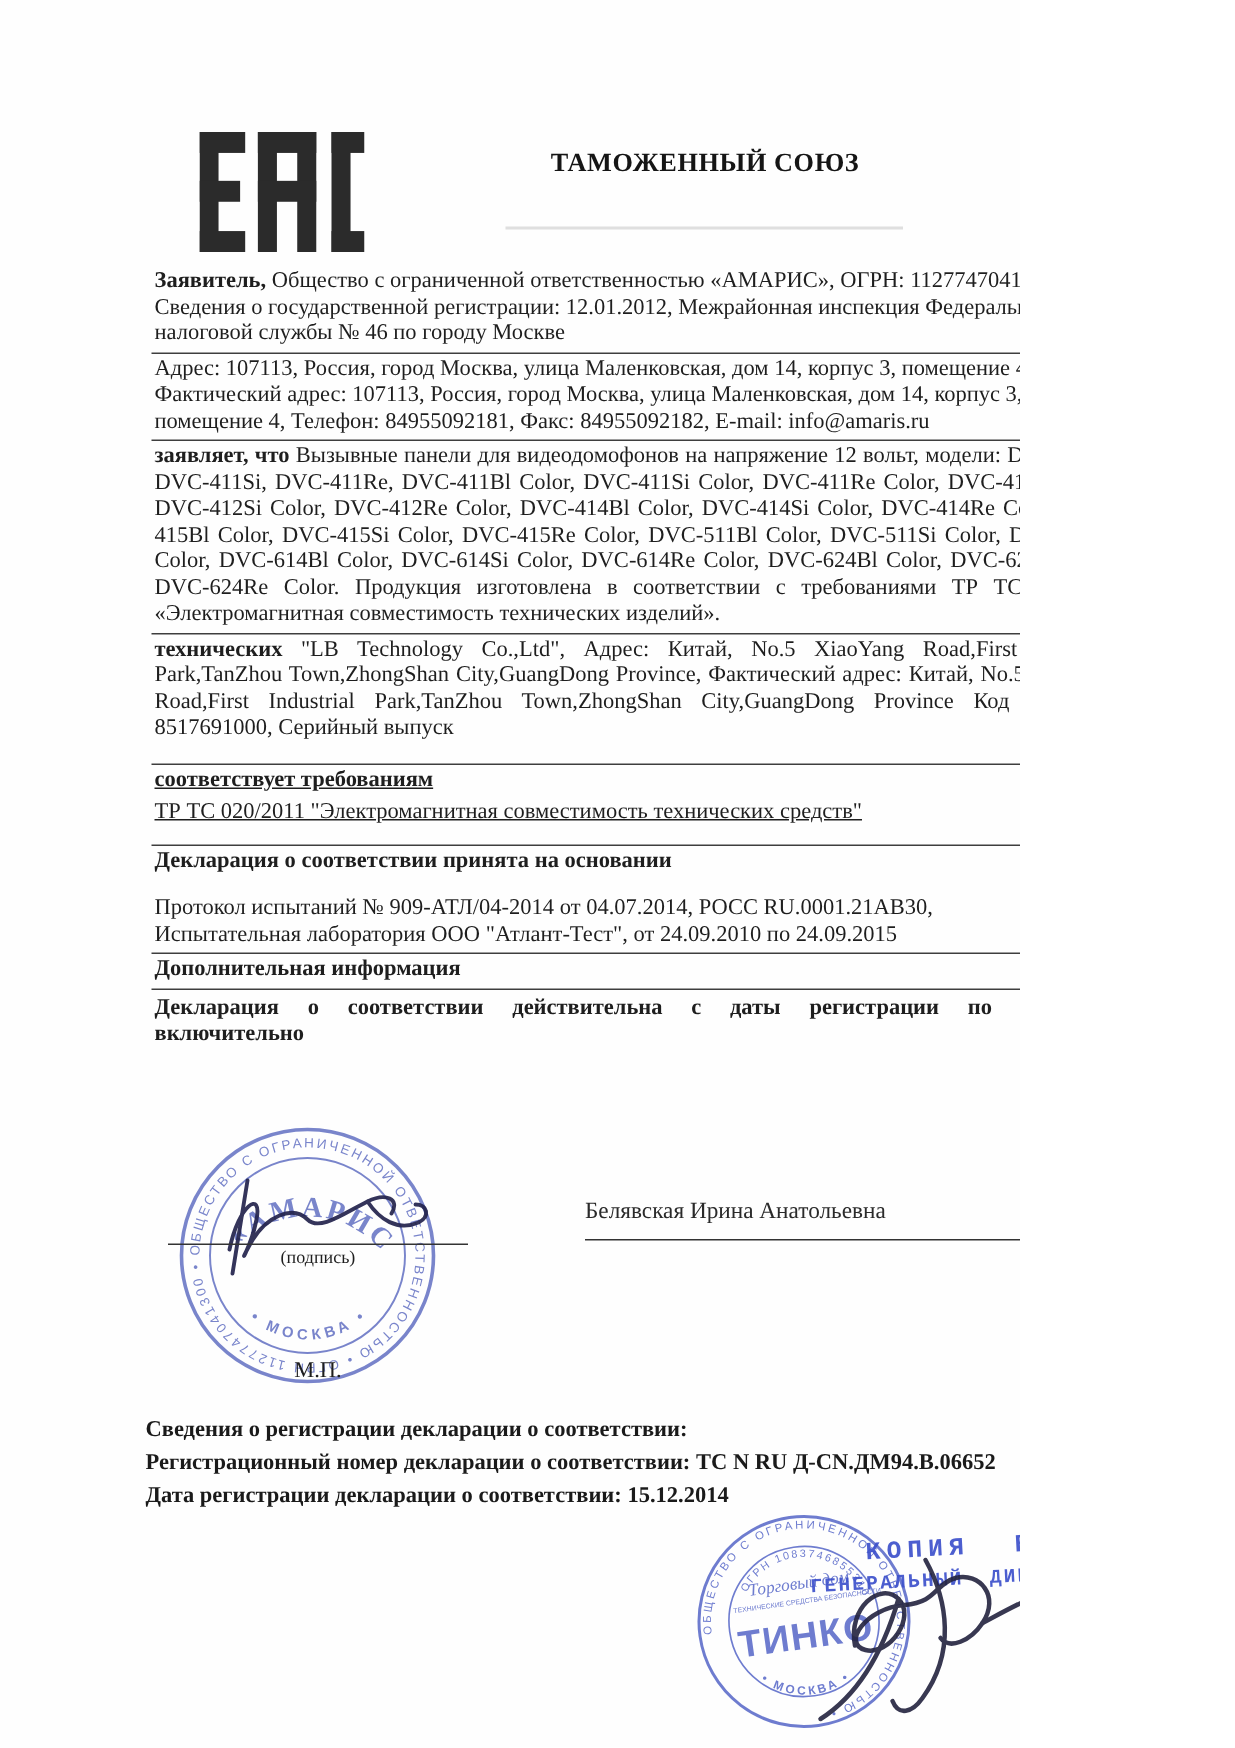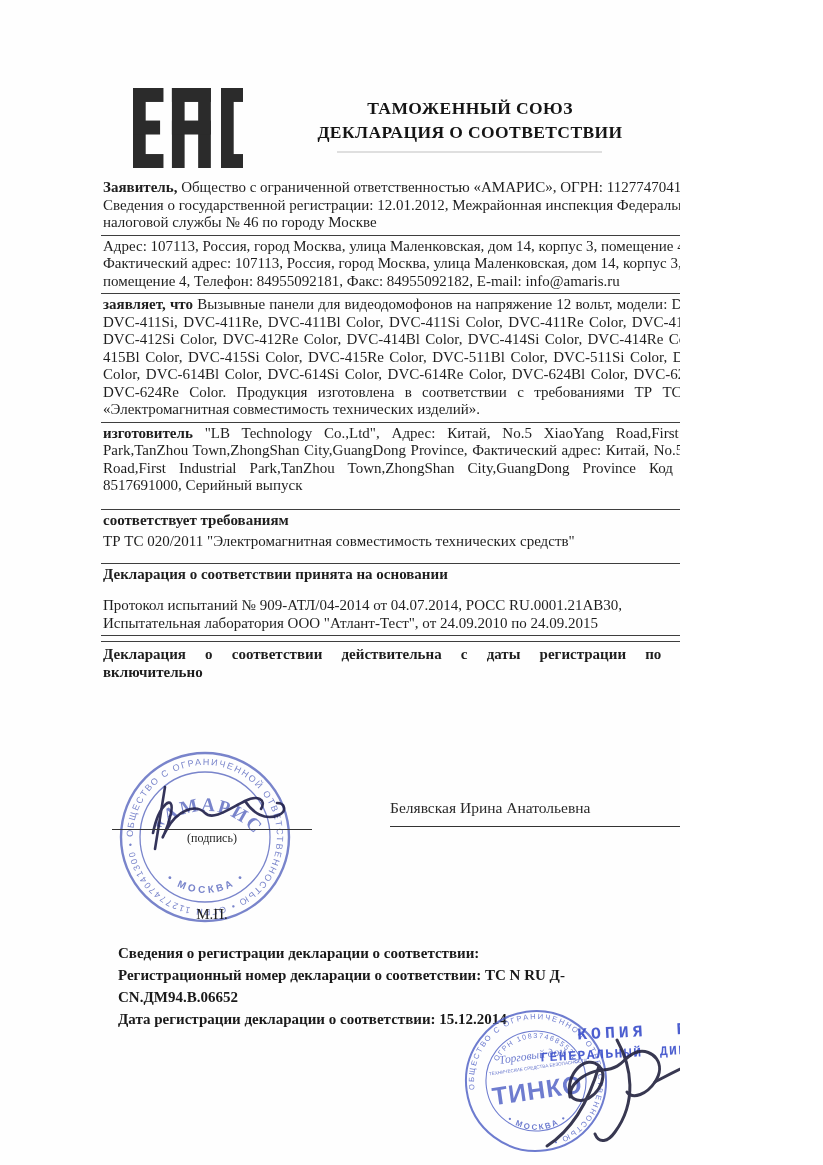--- a/index.html
+++ b/index.html
@@ -14,36 +14,36 @@
   .title-underline { position:absolute; left:337px; top:151px; width:265px; height:2px;
     background:#c4c4c4; opacity:.55; }
   
   .doc-body { position:absolute; left:101px; top:177px; width:648px;
     font-size:15px; line-height:17.5px; }
   .row { border-bottom:1.6px solid #3e3e3e; padding:2px 1px 3px 2px; }
   .row:last-child { border-bottom:none; }
   .row b { font-weight:bold;margin-top:12px; }
   .jst { text-align:justify; }
   .row-manufacturer { padding-bottom:14px; }
-  .row-complies { padding-bottom:12px; }
+  .row-complies { padding-bottom:12px;text-decoration:underline; }
   .sec-heading { font-weight:bold; }
   .mt4 { margin-top:4px; } .mt6 { margin-top:14px; } .mt2 { margin-top:2px; }
   .basis-text { max-width:600px; }
   .addinfo-text { max-width:622px; }
   .row-validity { font-weight:bold; word-spacing:6px; padding-top:4px; text-align:justify; }
   
   .sign-line-left { position:absolute; left:112px; top:829px; width:200px; border-top:1.5px solid #333; }
   .sign-caption { position:absolute; left:112px; top:831px; width:200px; text-align:center; font-size:12px; }
   .mp-label { position:absolute; left:112px; top:862px; width:200px; text-align:center; font-size:15px;margin-top:44px; }
   .head-name { position:absolute; left:390px; top:799px; width:378px; text-align:left; font-size:15.5px; color:#2a2a2a; }
   .name-line { position:absolute; left:390px; top:826px; width:378px; border-top:1.5px solid #333; }
   .head-caption { position:absolute; left:399px; top:831px; width:360px; text-align:center;
     font-family:"Liberation Sans", sans-serif; font-size:13px; line-height:19px; color:#2d2d2d; }
   
-  .reg-block { position:absolute; left:118px; top:942px; font-weight:bold; font-size:15px; line-height:22px; color:#1a1a1a; }
+  .reg-block { position:absolute; left:97px; top:942px; font-weight:bold; font-size:15px; line-height:22px; color:#1a1a1a; }
   
   .stamp-svg { position:absolute; }
   .amaris-stamp { left:117px; top:749px; }
   .tinko-stamp { left:462px; top:1007px; transform:rotate(-8deg); }
   .ink-svg { position:absolute; }
   .ink-left { left:95px; top:765px; }
   .ink-bottom { left:495px; top:1012px; }
   .copy-stamp { position:absolute; left:578px; top:1019px; width:250px; transform:rotate(-3deg);
     font-family:"Liberation Mono", monospace; font-weight:bold; color:#3d51cc; opacity:.92; }
   .cs1 { font-size:16.5px; letter-spacing:4px; word-spacing:16px; white-space:nowrap; }
@@ -67,46 +67,46 @@
       <rect x="46" y="0" width="46" height="15"></rect>
         <rect x="46" y="35" width="46" height="15"></rect>
       <rect x="104" y="0" width="15" height="86"></rect>
         <rect x="104" y="0" width="26" height="15"></rect>
       <rect x="104" y="71" width="26" height="15"></rect>
     </g>
   </svg>
 
   <div class="doc-title">
     <div>ТАМОЖЕННЫЙ СОЮЗ</div>
-    <div>ДЕКЛАРАЦИЯ О СООТВЕТСТВИИ</div>
   </div>
   <div class="title-underline"></div>
 
   <div class="doc-body">
     <div class="row">
       <b>Заявитель,</b><span> Общество с ограниченной ответственностью «АМАРИС», ОГРН: 1127747041300, Сведения о государственной регистрации: 12.01.2012, Межрайонная инспекция Федеральной налоговой службы № 46 по городу Москве</span>
     </div>
     <div class="row">
       <span>Адрес: 107113, Россия, город Москва, улица Маленковская, дом 14, корпус 3, помещение 4, Фактический адрес: 107113, Россия, город Москва, улица Маленковская, дом 14, корпус 3, помещение 4, Телефон: 84955092181, Факс: 84955092182, E-mail: info@amaris.ru</span>
     </div>
     <div class="row jst">
       <b>заявляет, что</b><span> Вызывные панели для видеодомофонов на напряжение 12 вольт, модели: DVC-411Bl, DVC-411Si, DVC-411Re, DVC-411Bl Color, DVC-411Si Color, DVC-411Re Color, DVC-412Bl Color, DVC-412Si Color, DVC-412Re Color, DVC-414Bl Color, DVC-414Si Color, DVC-414Re Color, DVC-415Bl Color, DVC-415Si Color, DVC-415Re Color, DVC-511Bl Color, DVC-511Si Color, DVC-511Re Color, DVC-614Bl Color, DVC-614Si Color, DVC-614Re Color, DVC-624Bl Color, DVC-624Si Color, DVC-624Re Color. Продукция изготовлена в соответствии с требованиями ТР ТС 020/2011 «Электромагнитная совместимость технических изделий».</span>
     </div>
     <div class="row jst row-manufacturer">
-      <b>изготовитель</b><span> "LB Technology Co.,Ltd", Адрес: Китай, No.5 XiaoYang Road,First Industrial Park,TanZhou Town,ZhongShan City,GuangDong Province, Фактический адрес: Китай, No.5 XiaoYang Road,First Industrial Park,TanZhou Town,ZhongShan City,GuangDong Province Код ТН ВЭД 8517691000, Серийный выпуск</span>
+      <b>технических</b><span> "LB Technology Co.,Ltd", Адрес: Китай, No.5 XiaoYang Road,First Industrial Park,TanZhou Town,ZhongShan City,GuangDong Province, Фактический адрес: Китай, No.5 XiaoYang Road,First Industrial Park,TanZhou Town,ZhongShan City,GuangDong Province Код ТН ВЭД 8517691000, Серийный выпуск</span>
     </div>
     <div class="row row-complies">
       <div class="sec-heading">соответствует требованиям</div>
       <div class="mt4">ТР ТС 020/2011 "Электромагнитная совместимость технических средств"</div>
     </div>
     <div class="row">
       <div class="sec-heading">Декларация о соответствии принята на основании</div>
       <div class="mt6 basis-text">Протокол испытаний № 909-АТЛ/04-2014 от 04.07.2014, РОСС RU.0001.21АВ30, Испытательная лаборатория ООО "Атлант-Тест", от 24.09.2010 по 24.09.2015</div>
     </div>
     <div class="row">
+      <div class="sec-heading">Дополнительная информация</div>
     </div>
     <div class="row row-validity">
       <span>Декларация о соответствии действительна с даты регистрации по 14.12.2017 включительно</span>
     </div>
   </div>
 
   <svg class="stamp-svg amaris-stamp" width="176" height="176" viewBox="0 0 176 176" aria-hidden="true">
     <g opacity="0.78">
       <circle cx="88" cy="88" r="84" fill="none" stroke="#5463bd" stroke-width="2.4"></circle>
       <circle cx="88" cy="88" r="65" fill="none" stroke="#5463bd" stroke-width="1.3"></circle>

